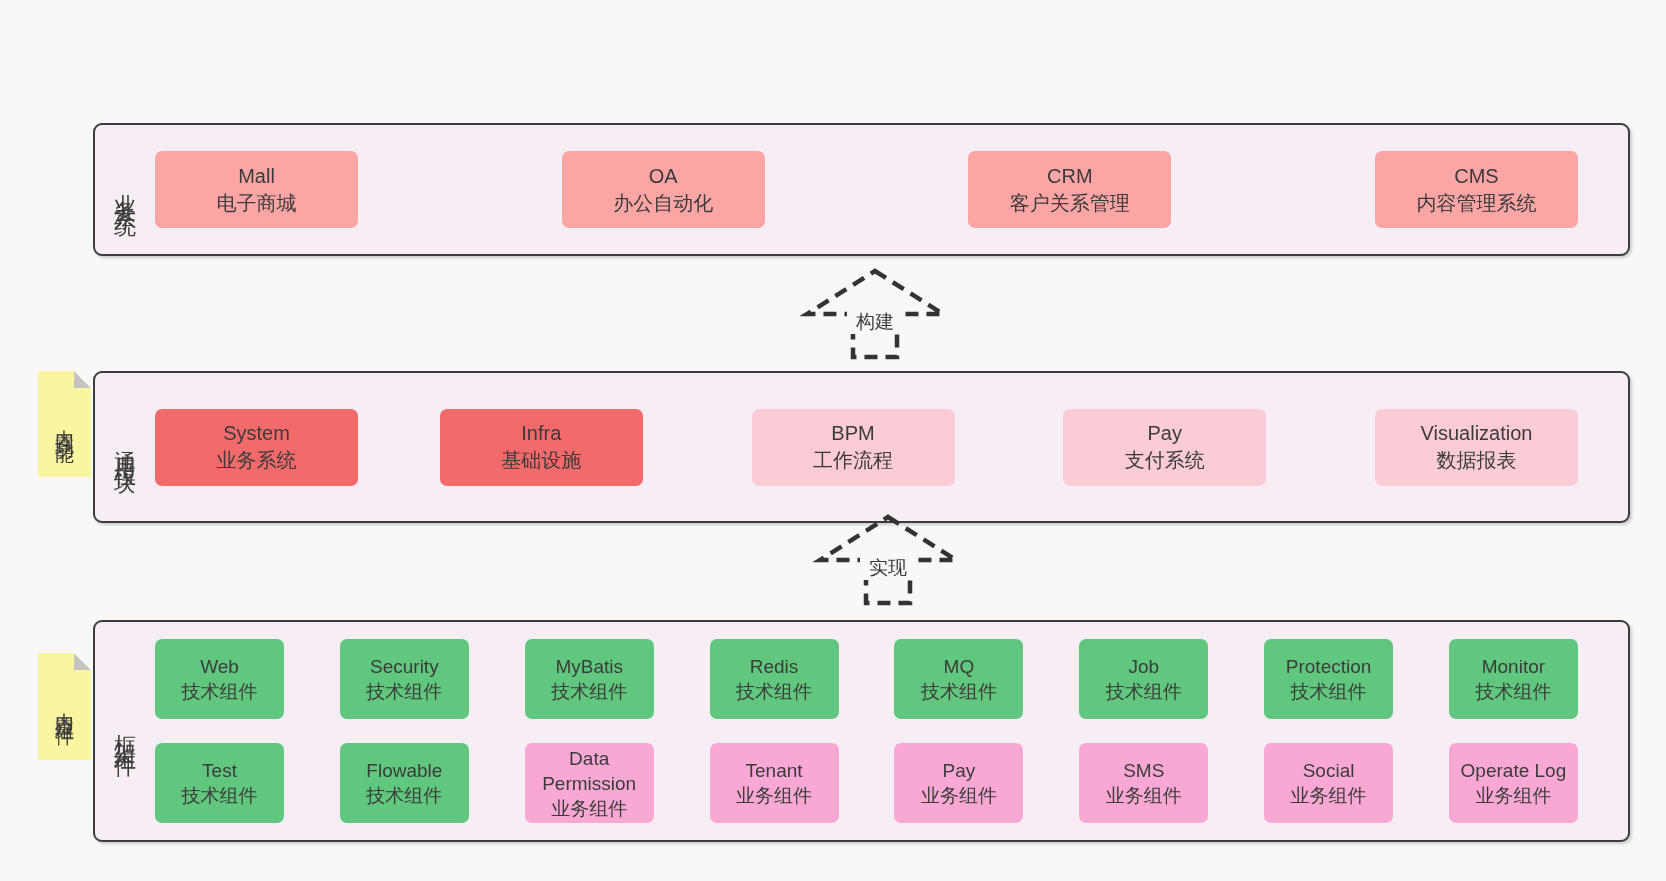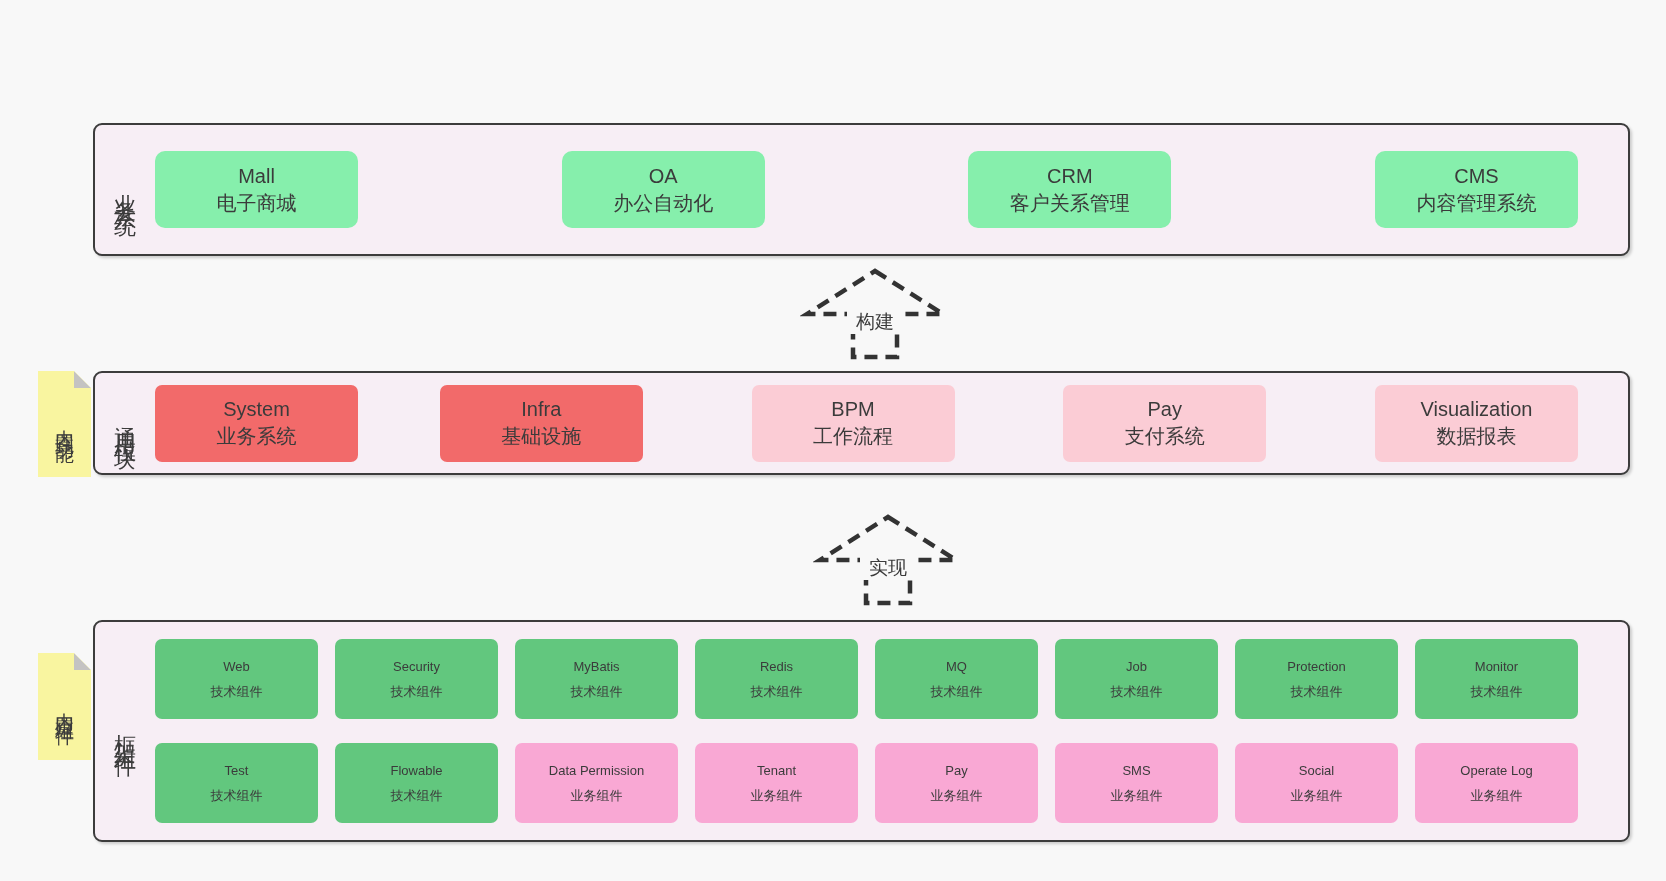--- a/index.html
+++ b/index.html
@@ -31,22 +31,22 @@
   .row { display:flex; justify-content:space-between; align-items:center; }
   .rows { display:flex; flex-direction:column; gap:24px; }
   
   .box {
     border-radius:7px;
     display:flex; flex-direction:column; align-items:center; justify-content:center;
     text-align:center; font-size:20px; line-height:27px; color:#3b3b3b;
   }
   .box span { display:block; width:100%; }
   .box-lg { width:203px; height:77px; }
-  .box-sm { width:163px; height:80px; font-size:13px; line-height:25px; }
-  .v-blue      { background:#86efac;border-radius:10px; }
+  .box-sm { width:129px; height:80px; font-size:19px; line-height:25px; }
+  .v-blue      { background:#fca5a5; }
   .v-red       { background:#f26a6a; }
   .v-pink      { background:#fbccd5;margin-left:27px; }
   .v-green     { background:#62c77e; }
   .v-lightgreen{ background:#f9a8d4; }
   
   .sticky {
     position:absolute; width:53px; background:#f9f5a0;
     clip-path:polygon(0 0, calc(100% - 17px) 0, 100% 17px, 100% 100%, 0 100%);
     display:flex; align-items:center; justify-content:center;
     writing-mode:vertical-rl; text-orientation:upright;
@@ -96,21 +96,21 @@
     <polygon points="75,5 143,48 97,48 97,91 53,91 53,48 7,48"></polygon>
     <rect x="47" y="41" width="56" height="27" fill="#f8f8f8"></rect>
     <text x="75" y="62">构建</text>
   </svg>
 
   <div class="sticky" style="left:38px;top:371px;height:106px;">
     <span class="fold"></span>
     <span>内置功能</span>
   </div>
 
-  <section class="band" style="top:371px;height:104px;">
+  <section class="band" style="top:371px;height:152px;">
     <div class="band-title">通用模块</div>
     <div class="band-body">
       <div class="row">
         <div class="box box-lg v-red">
           <span>System</span>
           <span>业务系统</span>
         </div>
         <div class="box box-lg v-red">
           <span>Infra</span>
           <span>基础设施</span>

